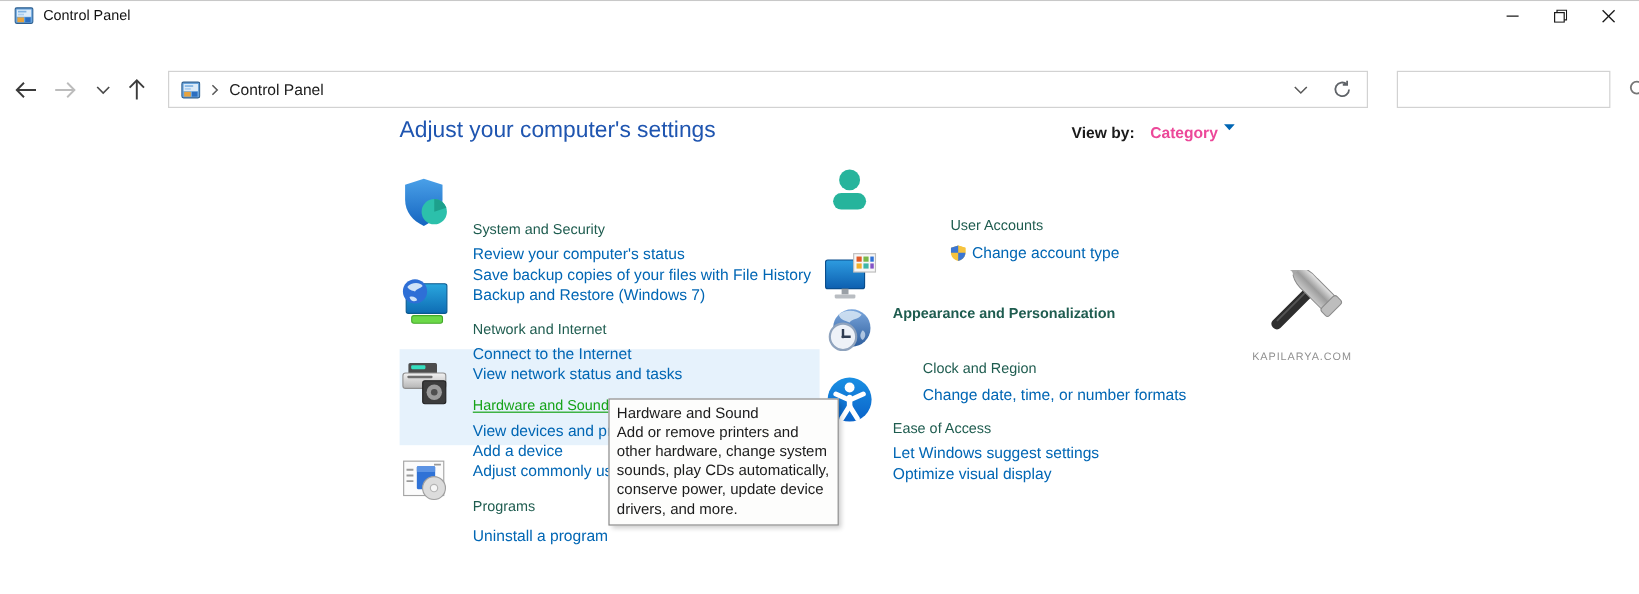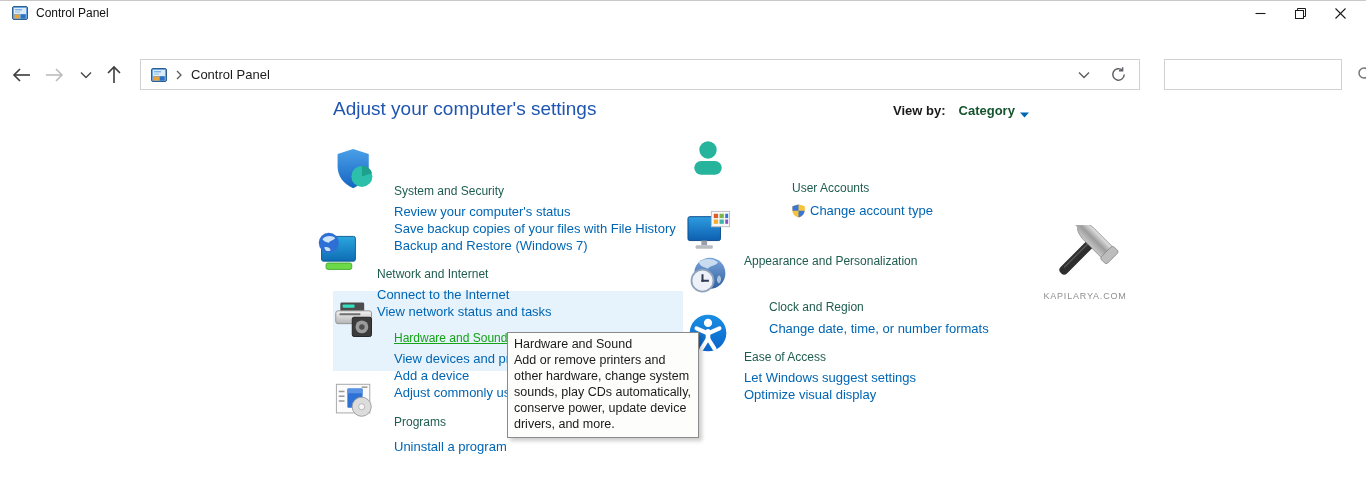--- a/index.html
+++ b/index.html
@@ -20,21 +20,21 @@
   #addressbar .crumb-text { font-size:13px; color:#1b1b1b; margin-left:2px; }
   #addressbar .spacer { flex:1; }
   #searchbox { position:absolute; left:1164px; top:34px; width:178px; height:31px; border:1px solid #d2d2d2; background:#fff; display:flex; align-items:center; }
   #searchbox input { flex:1; border:none; outline:none; height:100%; padding:0 8px; font-size:13px; font-family:inherit; background:transparent; }
   #searchbox svg { margin-right:10px; flex:none; }
 
   
   #page-title { position:absolute; left:333px; top:97px; font-size:19px; color:#1f55b0; }
   #viewby { position:absolute; left:893px; top:102px; display:flex; align-items:center; font-size:13px;font-weight:bold; }
   #viewby .vb-label { color:#1a1a1a; }
-  #viewby .vb-value { color:#14532d; margin-left:13px; cursor:pointer; display:flex; align-items:flex-end; }
+  #viewby .vb-value { color:#ec4899; margin-left:13px; cursor:pointer; display:flex; align-items:flex-start; }
   #viewby .vb-value svg { margin-left:5px; }
 
   
   #hs-highlight { position:absolute; left:333px; top:290px; width:350px; height:80px; background:#e6f2fc; z-index:1; }
   .section { position:absolute; display:flex; z-index:2; }
   .icon-box-l { width:61px; flex:none; }
   .icon-box-r { width:58px; flex:none; }
   .cat-title { font-size:12px; line-height:20px; color:#1e5c4f; cursor:pointer; white-space:nowrap;margin-top:34px; }
   .cat-title.hovered { color:#16a318; text-decoration:underline; }
   .cat-links { display:flex; flex-direction:column; margin-top:2px; }
@@ -172,21 +172,21 @@
     <div class="txt">
       <div class="cat-title">System and Security</div>
       <div class="cat-links">
         <span class="cat-link">Review your computer's status</span>
         <span class="cat-link">Save backup copies of your files with File History</span>
         <span class="cat-link">Backup and Restore (Windows 7)</span>
       </div>
     </div>
   </div>
 
-  <div class="section" style="left:316px; top:229px;">
+  <div class="section" style="left:333px; top:229px;">
     <div class="icon-box-l">
       <svg width="44" height="44" viewBox="0 0 48 48">
         <defs>
             <linearGradient id="nmg" x1="0" y1="0" x2="0" y2="1">
               <stop offset="0" stop-color="#2aa7de"></stop>
               <stop offset="1" stop-color="#0e6cb4"></stop>
             </linearGradient>
           </defs>
         <rect x="6" y="7" width="37" height="27" rx="2" fill="url(#nmg)" stroke="#0b598f"></rect>
         <rect x="11" y="36" width="28" height="7" rx="2" fill="#6cd948" stroke="#44a82b"></rect>
@@ -268,21 +268,21 @@
           <path d="M7 0.5 L13.5 2.5 V7 C13.5 11 10.8 13.5 7 14.5 C3.2 13.5 0.5 11 0.5 7 V2.5 Z" fill="#f6c33d"></path>
           <path d="M7 0.5 L13.5 2.5 V7.2 L7 7.2 Z" fill="#f6c33d"></path>
           <path d="M7 0.5 L0.5 2.5 V7.2 L7 7.2 Z" fill="#3b76d3"></path>
           <path d="M7 7.2 L13.5 7.2 C13.3 11 10.8 13.5 7 14.5 Z" fill="#3b76d3"></path>
         </svg>
         <span class="cat-link">Change account type</span>
       </div>
     </div>
   </div>
 
-  <div class="section" style="left:686px; top:216px;">
+  <div class="section" style="left:686px; top:216px;font-weight:bold;">
     <div class="icon-box-r">
       <svg width="46" height="44" viewBox="0 0 48 46" style="margin-top:-8px">
         <defs>
             <linearGradient id="apg" x1="0" y1="0" x2="0" y2="1">
               <stop offset="0" stop-color="#2e9ce0"></stop>
               <stop offset="1" stop-color="#0d5fb0"></stop>
             </linearGradient>
           </defs>
         <rect x="2" y="8" width="34" height="25" rx="2" fill="url(#apg)" stroke="#0a4d8c"></rect>
         <rect x="16" y="33" width="6" height="5" fill="#9aa0a6"></rect>

